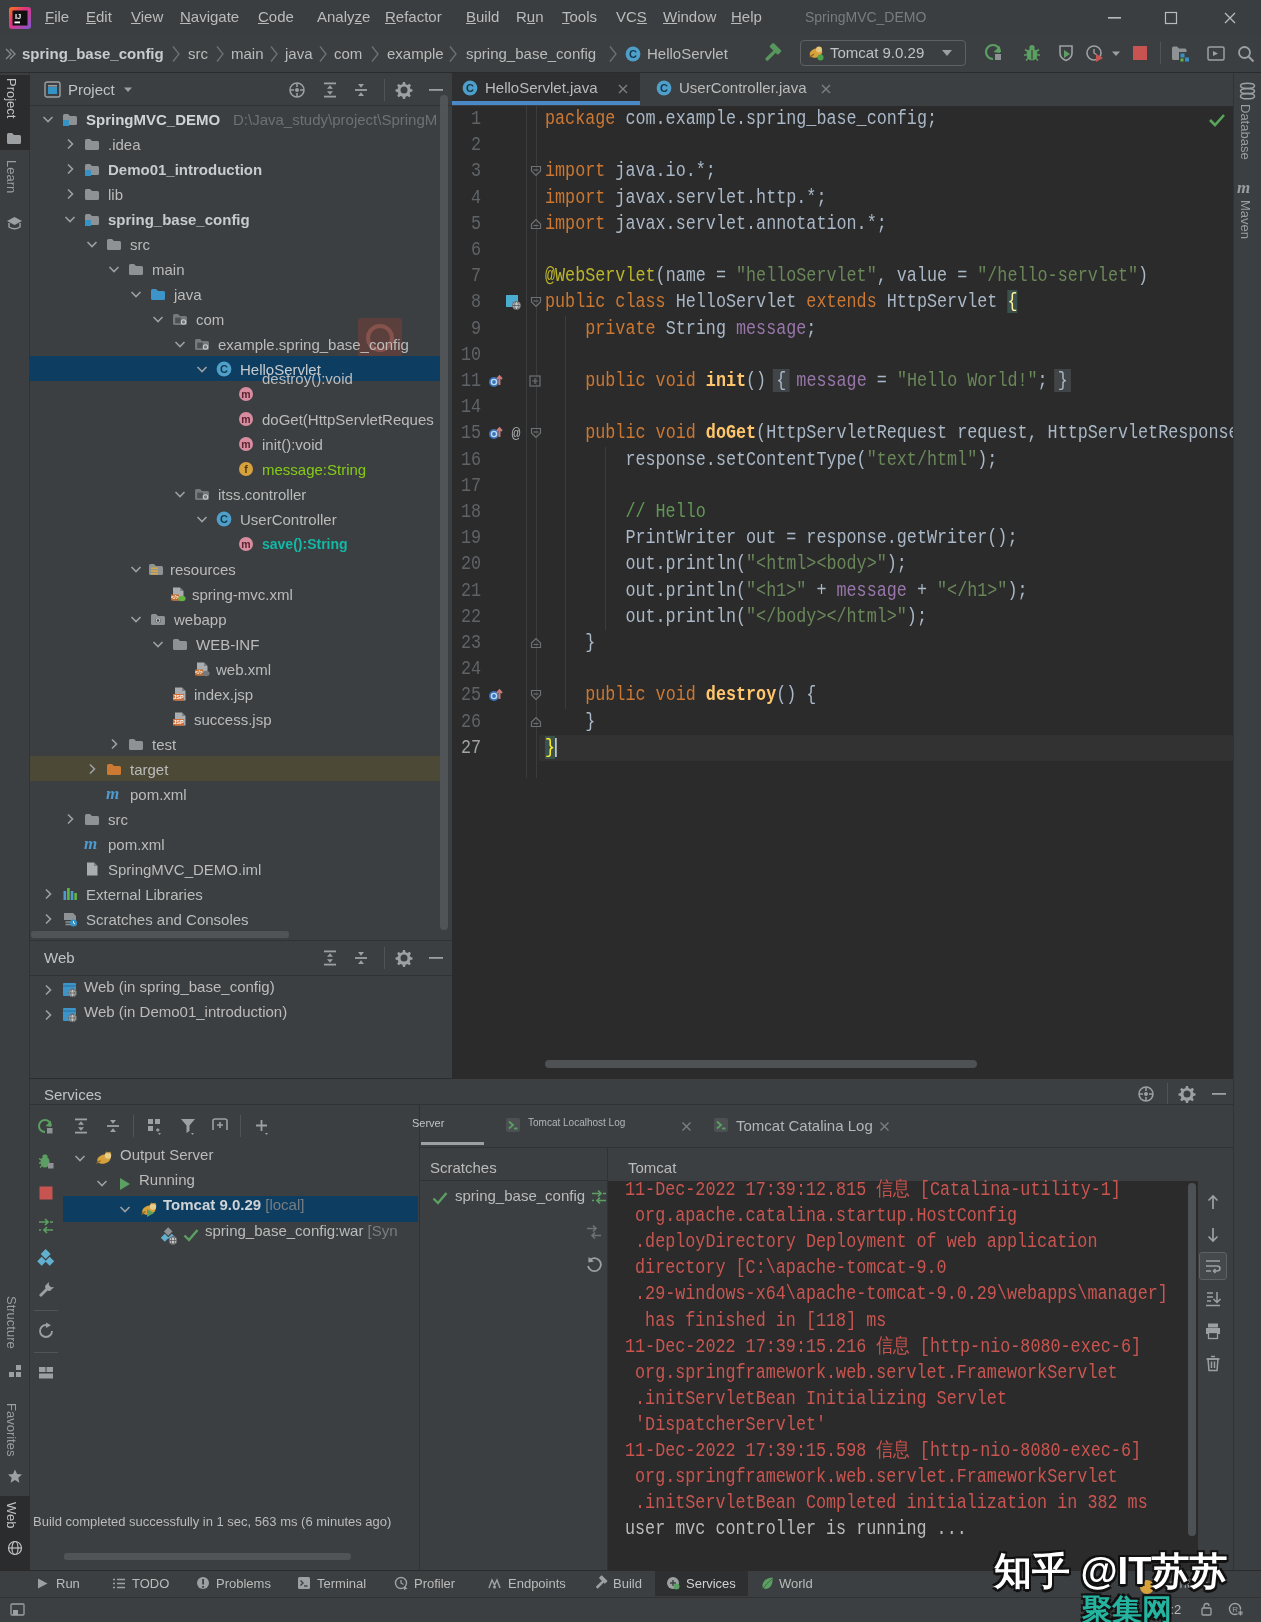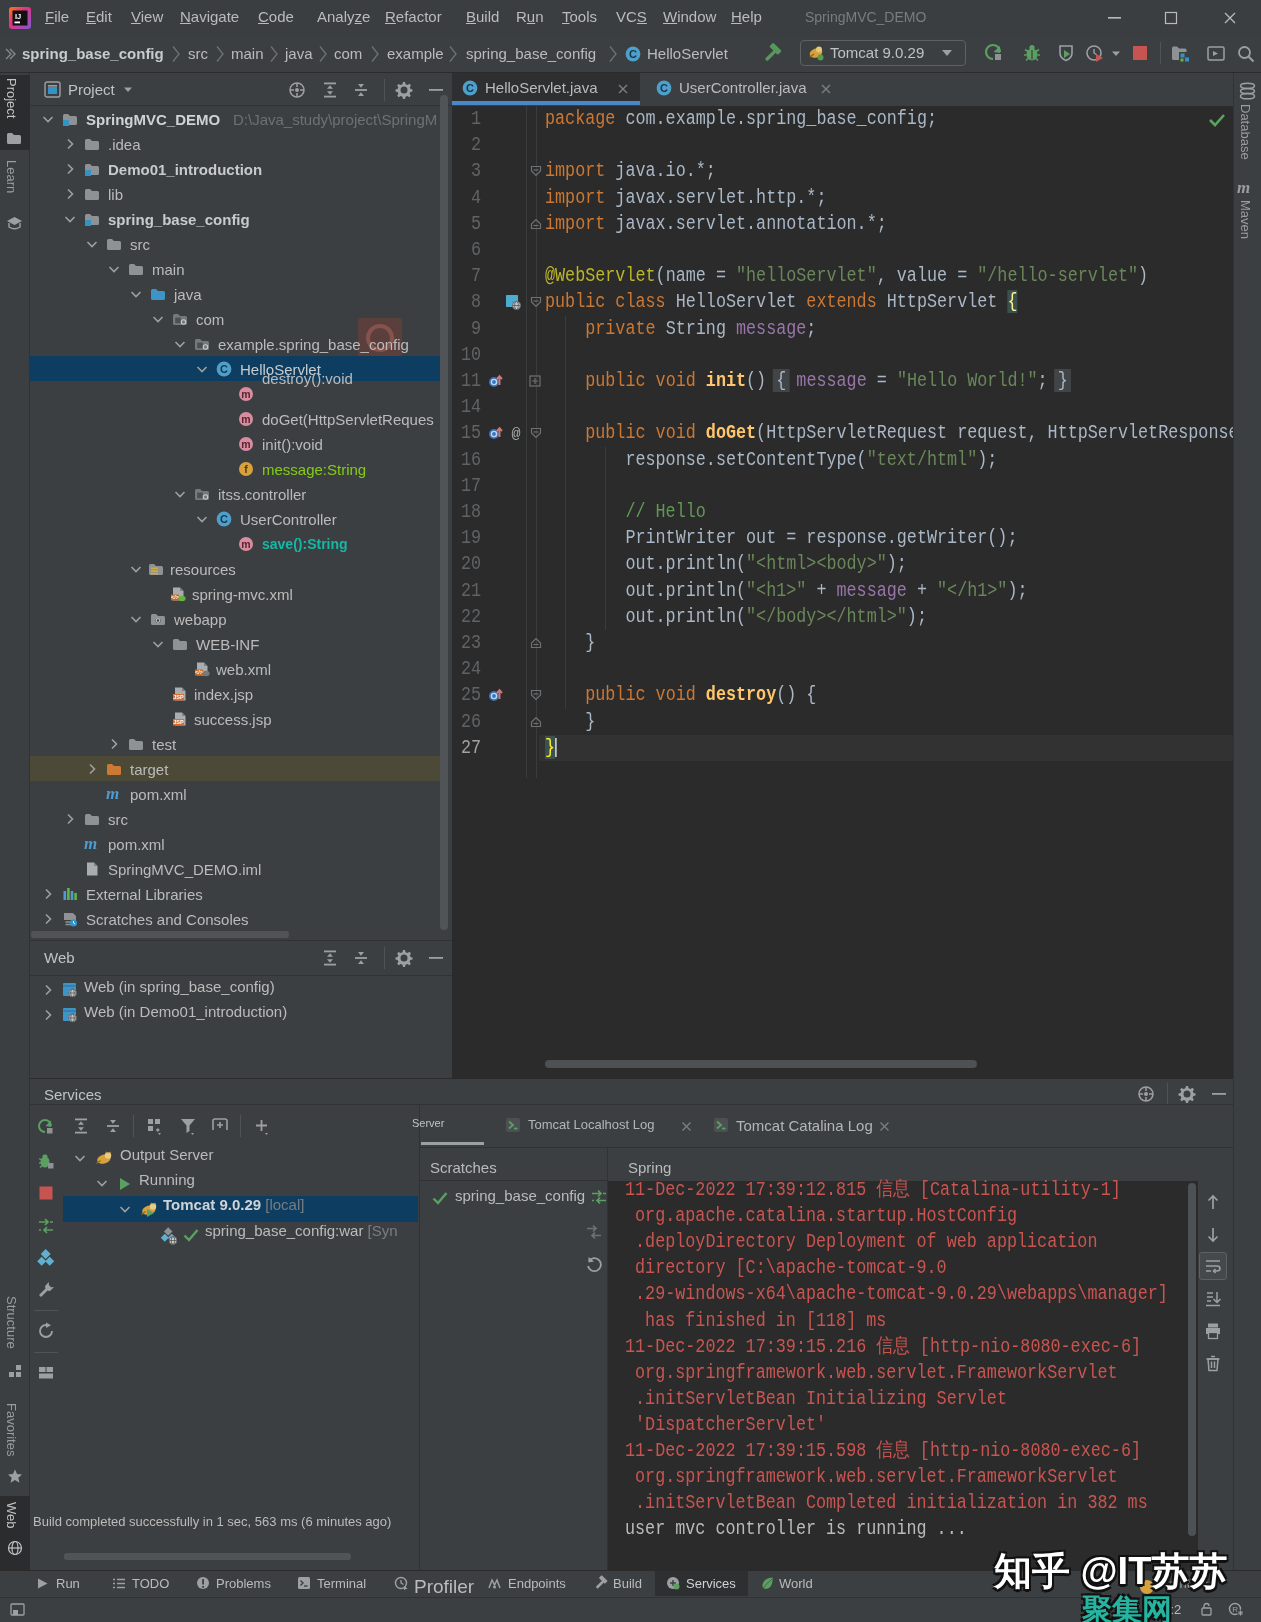--- a/index.html
+++ b/index.html
@@ -767,39 +767,39 @@
 <div class="a" style="left:205px;top:1222px;font-size:15px;color:#bbbbbb">spring_base_config:war <span style="color:#787d80">[Syn</span></div>
 <div class="a" style="left:64px;top:1553px;width:287px;height:7px;background:#55585a;border-radius:3px;opacity:0.85"></div>
 <div class="a" style="left:419px;top:1105px;width:1px;height:465px;background:#323232"></div>
 <div class="a" style="left:412px;top:1117px;font-size:11px;color:#c0c3c5">Server</div>
 <div class="a" style="left:421px;top:1142px;width:63px;height:3px;background:#9da0a3"></div>
 <svg class="a" style="left:505px;top:1117px" width="16" height="16" viewBox="0 0 16 16">
     <rect x="1" y="1" width="14" height="14" rx="2" fill="#4d5052"></rect>
     <path d="M4 4.5 L8 8 L4 11.5" stroke="#5c9f62" stroke-width="1.8" fill="none"></path>
     <path d="M9 11.5 L12.5 11.5" stroke="#5c9f62" stroke-width="1.8"></path>
   </svg>
-<div class="a" style="left:528px;top:1117px;font-size:13px;color:#b3b6b8">Tomcat Localhost Log</div>
+<div class="a" style="left:528px;top:1117px;font-size:10px;color:#b3b6b8">Tomcat Localhost Log</div>
 <svg class="a" style="left:681px;top:1121px" width="11" height="11" viewBox="0 0 11 11">
     <path d="M1.5 1.5 L9.5 9.5 M9.5 1.5 L1.5 9.5" stroke="#7c8082" stroke-width="1.3"></path>
   </svg>
 <svg class="a" style="left:713px;top:1117px" width="16" height="16" viewBox="0 0 16 16">
     <rect x="1" y="1" width="14" height="14" rx="2" fill="#4d5052"></rect>
     <path d="M4 4.5 L8 8 L4 11.5" stroke="#5c9f62" stroke-width="1.8" fill="none"></path>
     <path d="M9 11.5 L12.5 11.5" stroke="#5c9f62" stroke-width="1.8"></path>
   </svg>
 <div class="a" style="left:736px;top:1117px;font-size:15px;color:#b3b6b8">Tomcat Catalina Log</div>
 <svg class="a" style="left:879px;top:1121px" width="11" height="11" viewBox="0 0 11 11">
     <path d="M1.5 1.5 L9.5 9.5 M9.5 1.5 L1.5 9.5" stroke="#7c8082" stroke-width="1.3"></path>
   </svg>
 <div class="a" style="left:420px;top:1147px;width:813px;height:1px;background:#323232"></div>
 <div class="a" style="left:430px;top:1159px;font-size:15px;color:#bbbbbb">Scratches</div>
 <div class="a" style="left:420px;top:1180px;width:188px;height:1px;background:#323232"></div>
 <div class="a" style="left:607px;top:1148px;width:1px;height:422px;background:#323232"></div>
 <div class="a" style="left:608px;top:1181px;width:590px;height:389px;background:#2b2b2b"></div>
-<div class="a" style="left:628px;top:1159px;font-size:15px;color:#bbbbbb">Spring</div>
+<div class="a" style="left:628px;top:1159px;font-size:15px;color:#bbbbbb">Tomcat</div>
 <svg class="a" style="left:432px;top:1191px" width="16" height="14" viewBox="0 0 16 14">
     <path d="M1.5 7.5 L6 12 L14.5 2" stroke="#5c9f62" stroke-width="2.4" fill="none"></path>
   </svg>
 <div class="a" style="left:455px;top:1187px;font-size:15px;color:#bbbbbb;width:138px;overflow:hidden;white-space:nowrap">spring_base_config</div>
 <svg class="a" style="left:590px;top:1188px" width="18" height="18" viewBox="0 0 18 18">
     <path d="M2 5.5 L11 5.5 M8 2.5 L11 5.5 L8 8.5" stroke="#5c9f62" stroke-width="1.7" fill="none"></path>
     <path d="M16 12.5 L7 12.5 M10 9.5 L7 12.5 L10 15.5" stroke="#5c9f62" stroke-width="1.7" fill="none"></path>
     <path d="M13 5.5 L16 5.5 M2 12.5 L4 12.5" stroke="#5c9f62" stroke-width="1.7"></path>
   </svg>
 <svg class="a" style="left:585px;top:1223px" width="18" height="18" viewBox="0 0 18 18">
@@ -872,21 +872,21 @@
     <rect x="1" y="1" width="12" height="12" rx="1.5" fill="#9da0a3"></rect>
     <path d="M3.5 4.5 L6 7 L3.5 9.5" stroke="#3c3f41" stroke-width="1.4" fill="none"></path>
     <path d="M7 10 L10.5 10" stroke="#3c3f41" stroke-width="1.4"></path>
   </svg>
 <div class="a" style="left:317px;top:1576px;font-size:13px;color:#bbbbbb">Terminal</div>
 <svg class="a" style="left:394px;top:1576px" width="14" height="14" viewBox="0 0 14 14">
     <circle cx="7" cy="7" r="5.5" fill="none" stroke="#9da0a3" stroke-width="1.4"></circle>
     <path d="M7 4 L7 7 L9.5 8.5" stroke="#9da0a3" stroke-width="1.3" fill="none"></path>
     <path d="M10 10 L13.5 12.5 L10 14 Z" fill="#9da0a3"></path>
   </svg>
-<div class="a" style="left:414px;top:1576px;font-size:19px;color:#bbbbbb">Profiler</div>
+<div class="a" style="left:414px;top:1576px;font-size:13px;color:#bbbbbb">Profiler</div>
 <svg class="a" style="left:487px;top:1576px" width="15" height="14" viewBox="0 0 15 14">
     <path d="M2 12 L5 4 L7.5 9 L10 4 L13 12" stroke="#9da0a3" stroke-width="1.5" fill="none"></path>
     <circle cx="7.5" cy="11" r="1.5" fill="#9da0a3"></circle>
   </svg>
 <div class="a" style="left:508px;top:1576px;font-size:13px;color:#bbbbbb">Endpoints</div>
 <svg class="a" style="left:594px;top:1575px" width="15" height="15" viewBox="0 0 15 15">
     <rect x="5" y="2.5" width="8.5" height="4" rx="0.8" transform="rotate(45 9.25 4.5)" fill="#9da0a3"></rect>
     <rect x="1.2" y="8" width="10" height="2.6" rx="0.8" transform="rotate(-45 6.2 9.3)" fill="#9da0a3"></rect>
   </svg>
 <div class="a" style="left:613px;top:1576px;font-size:13px;color:#bbbbbb">Build</div>

